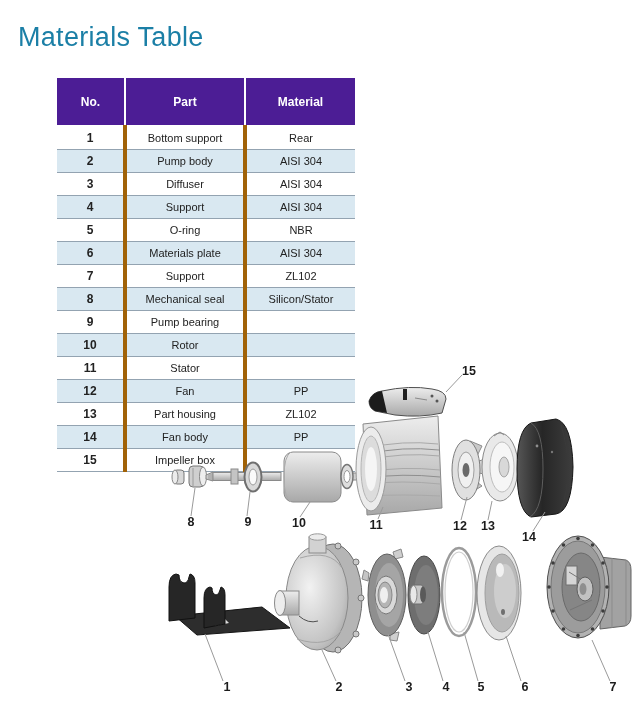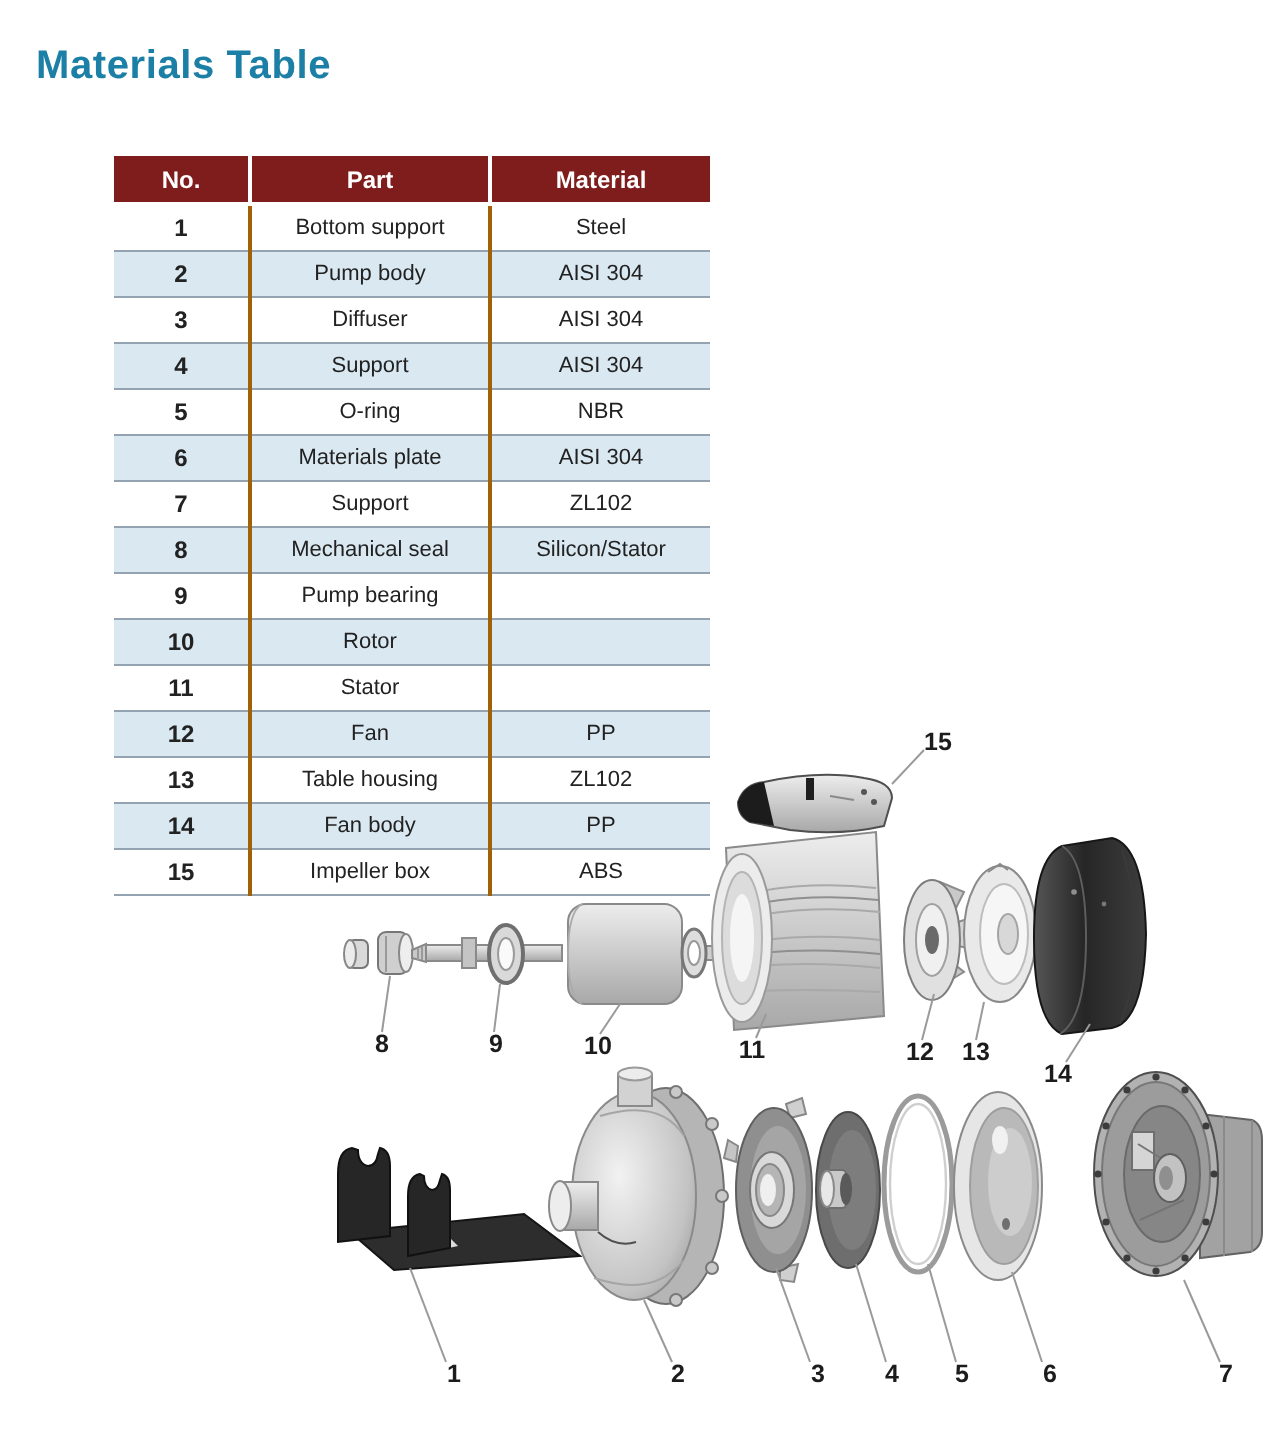--- a/index.html
+++ b/index.html
@@ -2,33 +2,33 @@
 <html><head>
 <meta charset="utf-8">
 <style>
   html,body{margin:0;padding:0;}
   body{
     width:632px;height:726px;position:relative;background:#ffffff;
     font-family:"Liberation Sans", sans-serif;overflow:hidden;
   }
   .page-title{
     position:absolute;left:18px;top:22px;margin:0;
-    font-size:20px;font-weight:bold;color:#1b7fa6;letter-spacing:0.3px;
+    font-size:27px;font-weight:normal;color:#1b7fa6;letter-spacing:0.3px;
   }
   .table-wrap{position:absolute;left:57px;top:78px;width:298px;}
   table.materials{border-collapse:collapse;width:298px;table-layout:fixed;}
   table.materials th{
-    background:#7f1d1d;color:#ffffff;font-size:12px;font-weight:bold;
-    height:23px;padding:0;text-align:center;
+    background:#4c1d95;color:#ffffff;font-size:12px;font-weight:bold;
+    height:23px;padding:12px;text-align:center;
     border-left:2px solid #ffffff;border-bottom:2px solid #ffffff;
   }
   table.materials th:first-child{border-left:none;}
   table.materials td{
     font-size:11px;color:#222222;text-align:center;height:22px;padding:0;
-    border-left:2px solid #a16207;border-bottom:1px solid #93a3b1;
+    border-left:4px solid #a16207;border-bottom:1px solid #93a3b1;
     background:#ffffff;
   }
   table.materials td:first-child{border-left:none;font-weight:bold;font-size:12px;}
   table.materials tbody tr:nth-child(even) td{background:#d9e8f1;}
   .diagram-svg{position:absolute;left:0;top:0;width:632px;height:726px;}
   .callout{
     position:absolute;transform:translate(-50%,-50%);
     font-size:12.5px;font-weight:bold;color:#1c1c1c;white-space:nowrap;
   }
 </style>
@@ -48,21 +48,21 @@
       <tr>
         <th>No.</th>
         <th>Part</th>
         <th>Material</th>
       </tr>
     </thead>
     <tbody>
       <tr>
           <td>1</td>
           <td>Bottom support</td>
-          <td>Steel</td>
+          <td>Rear</td>
         </tr>
       <tr>
           <td>2</td>
           <td>Pump body</td>
           <td>AISI 304</td>
         </tr>
       <tr>
           <td>3</td>
           <td>Diffuser</td>
           <td>AISI 304</td>
@@ -107,21 +107,21 @@
           <td>Stator</td>
           <td></td>
         </tr>
       <tr>
           <td>12</td>
           <td>Fan</td>
           <td>PP</td>
         </tr>
       <tr>
           <td>13</td>
-          <td>Table housing</td>
+          <td>Part housing</td>
           <td>ZL102</td>
         </tr>
       <tr>
           <td>14</td>
           <td>Fan body</td>
           <td>PP</td>
         </tr>
       <tr>
           <td>15</td>
           <td>Impeller box</td>

